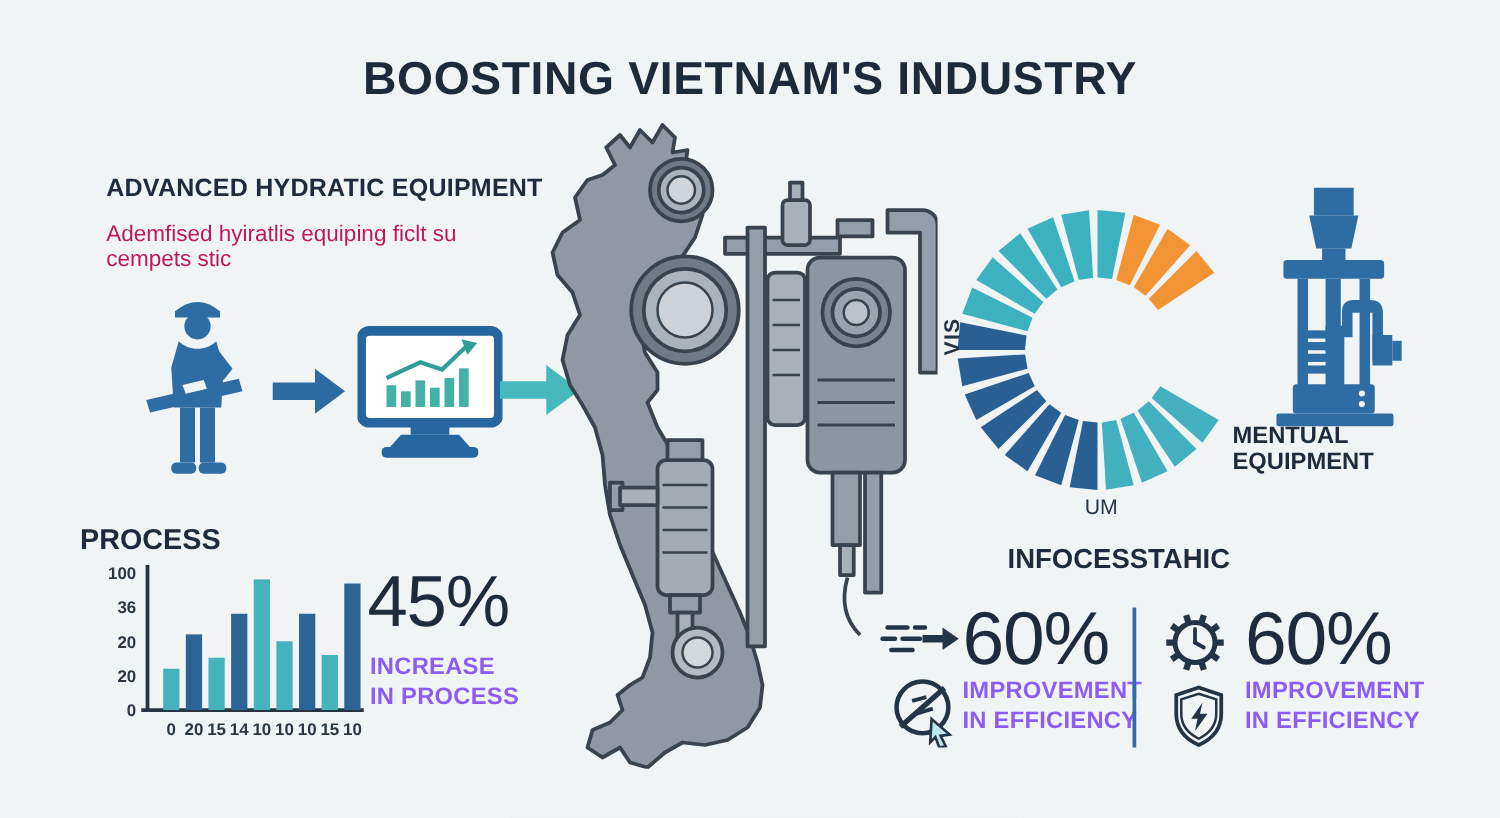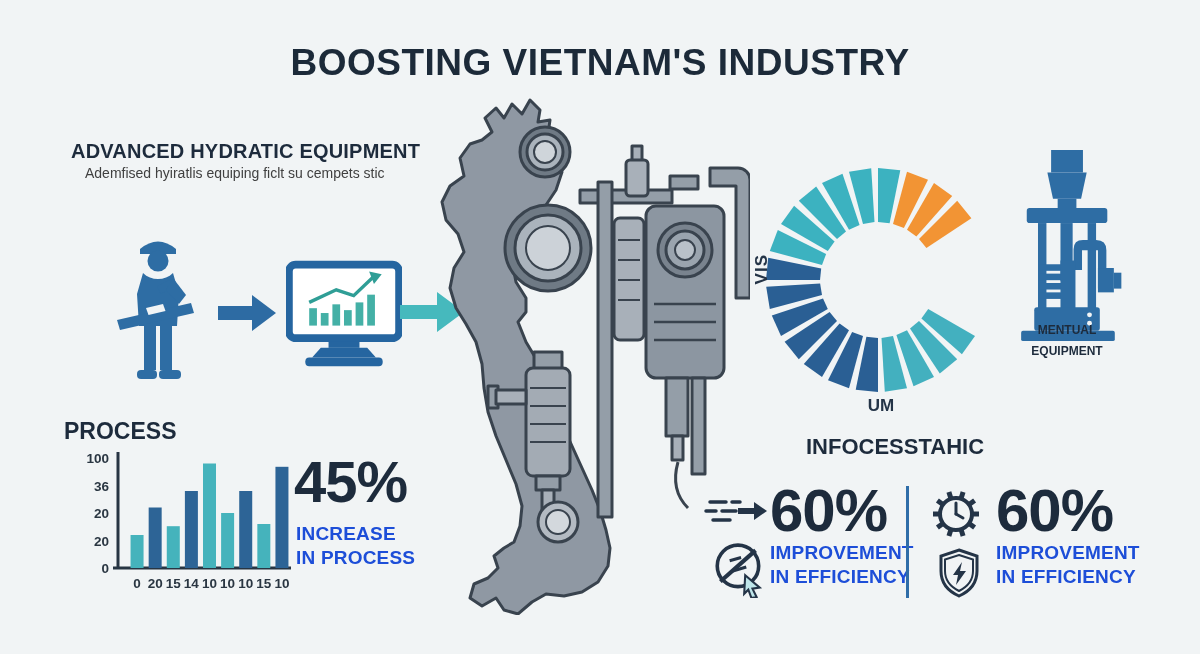--- a/index.html
+++ b/index.html
@@ -1,29 +1,29 @@
 <!DOCTYPE html>
 <html><head>
 <meta charset="utf-8">
 <style>
   html,body{margin:0;padding:0;}
   body{font-family:"Liberation Sans",sans-serif;background:#e8ecee;}
   #stage{position:relative;width:1200px;height:654px;background:#f1f4f5;overflow:hidden;}
   .abs{position:absolute;}
   .title{left:0;top:42px;width:1200px;text-align:center;font-size:37px;font-weight:bold;letter-spacing:.5px;color:#1c2a39;}
-  .sec-heading{left:71px;top:140px;font-size:20px;font-weight:bold;letter-spacing:.2px;color:#1d2b3c;}
-  .body-copy{left:85px;top:163px;width:330px;font-size:14px;line-height:20px;color:#404040;}
+  .sec-heading{left:85px;top:140px;font-size:20px;font-weight:bold;letter-spacing:.2px;color:#1d2b3c;}
+  .body-copy{left:85px;top:177px;width:330px;font-size:18px;line-height:20px;color:#be185d;}
   .process-heading{left:64px;top:418px;font-size:23px;font-weight:bold;color:#1d2b3c;text-align:right;}
-  .big-stat{font-weight:bold;color:#1d2b3c;letter-spacing:-1px;}
+  .big-stat{font-weight:normal;color:#1d2b3c;letter-spacing:-1px;}
   .stat-45{left:294px;top:448px;font-size:58px;}
-  .stat-sub{font-size:19px;font-weight:bold;line-height:24px;color:#1d4ed8;letter-spacing:.2px;}
+  .stat-sub{font-size:19px;font-weight:bold;line-height:24px;color:#8b5cf6;letter-spacing:.2px;}
   .sub-45{left:296px;top:522px;}
   .vis-label{left:752px;top:254px;writing-mode:vertical-rl;transform:rotate(180deg);font-size:17px;font-weight:bold;color:#243447;letter-spacing:1px;}
-  .um-label{left:853px;top:396px;width:56px;text-align:center;font-size:17px;font-weight:bold;color:#243447;}
-  .machine-label{left:986px;top:320px;width:162px;text-align:center;font-size:12px;font-weight:bold;line-height:21px;color:#1d2b3c;}
+  .um-label{left:853px;top:396px;width:56px;text-align:center;font-size:17px;font-weight:normal;color:#243447;}
+  .machine-label{left:986px;top:338px;width:162px;text-align:left;font-size:19px;font-weight:bold;line-height:21px;color:#1d2b3c;}
   .info-heading{left:806px;top:434px;width:240px;text-align:left;font-size:22px;font-weight:bold;color:#1d2b3c;}
   .stat-60{font-size:60px;}
   .stat60-1{left:770px;top:476px;}
   .stat60-2{left:996px;top:476px;}
   .sub60-1{left:770px;top:541px;}
   .sub60-2{left:996px;top:541px;}
   .divider{left:906px;top:486px;width:3px;height:112px;background:#2f6da8;}
   svg{display:block;}
   .tick{font-family:"Liberation Sans",sans-serif;font-size:13.5px;font-weight:bold;fill:#2a3642;}
 </style>

